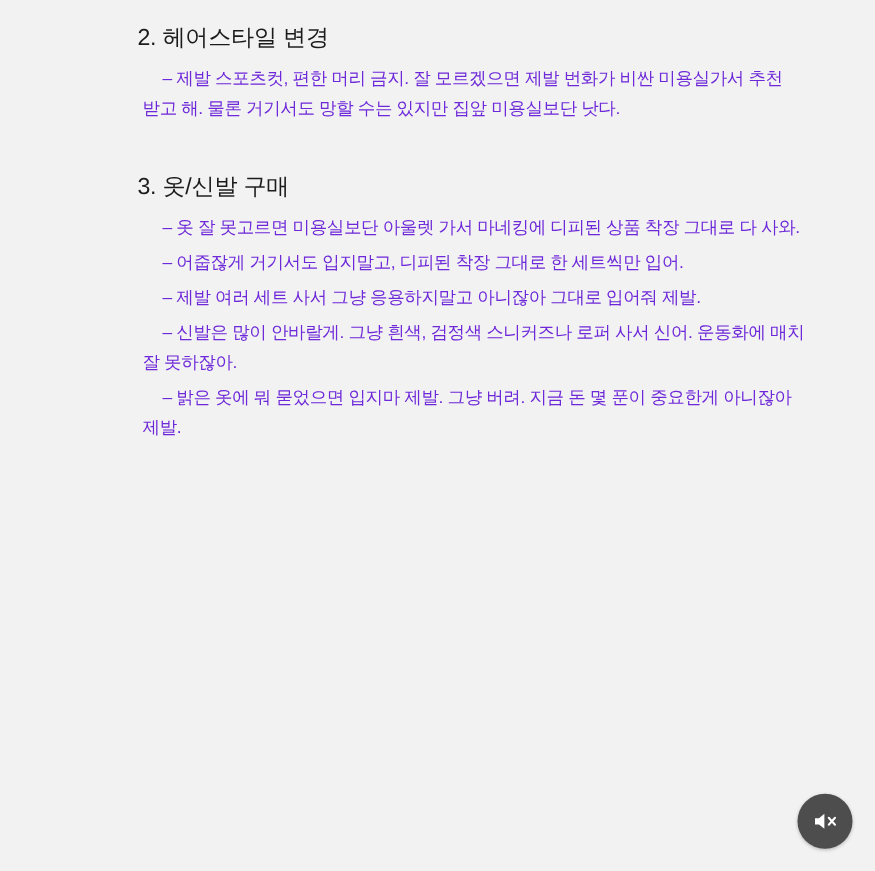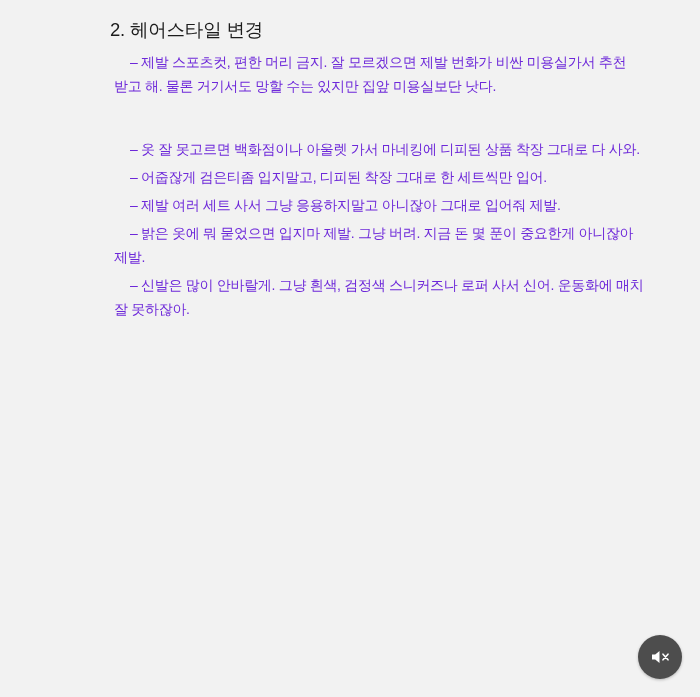--- a/index.html
+++ b/index.html
@@ -69,25 +69,26 @@
 <div class="page">
 
   <div class="section">
     <p class="section-heading">2. 헤어스타일 변경</p>
     <p class="bullet">– 제발 스포츠컷, 편한 머리 금지. 잘 모르겠으면 제발 번화가 비싼 미용실가서 추천 받고 해. 물론 거기서도 망할 수는 있지만 집앞 미용실보단 낫다.</p>
   </div>
 
   <div class="gap-block"></div>
 
   <div class="section">
-    <p class="bullet">– 옷 잘 못고르면 백화점이나 아울렛 가서 마네킹에 디피된 상품 착장 그대로 다 사와.</p>
-    <p class="bullet">– 어줍잖게 검은티좀 입지말고, 디피된 착장 그대로 한 세트씩만 입어.</p>
+    <p class="section-heading">3. 옷/신발 구매</p>
+    <p class="bullet">– 옷 잘 못고르면 미용실보단 아울렛 가서 마네킹에 디피된 상품 착장 그대로 다 사와.</p>
+    <p class="bullet">– 어줍잖게 거기서도 입지말고, 디피된 착장 그대로 한 세트씩만 입어.</p>
     <p class="bullet">– 제발 여러 세트 사서 그냥 응용하지말고 아니잖아 그대로 입어줘 제발.</p>
+    <p class="bullet">– 신발은 많이 안바랄게. 그냥 흰색, 검정색 스니커즈나 로퍼 사서 신어. 운동화에 매치 잘 못하잖아.</p>
     <p class="bullet">– 밝은 옷에 뭐 묻었으면 입지마 제발. 그냥 버려. 지금 돈 몇 푼이 중요한게 아니잖아 제발.</p>
-    <p class="bullet">– 신발은 많이 안바랄게. 그냥 흰색, 검정색 스니커즈나 로퍼 사서 신어. 운동화에 매치 잘 못하잖아.</p>
   </div>
 
   <div class="mute-button">
     <span>
       <svg width="24" height="24" viewBox="0 0 24 24" fill="none">
         <path d="M4 9.5h3.2L11.5 6v12L7.2 14.5H4z" fill="#ffffff"></path>
         <path d="M15 9.2l5 5.6M20 9.2l-5 5.6" stroke="#ffffff" stroke-width="1.6" stroke-linecap="round"></path>
       </svg>
     </span>
   </div>

